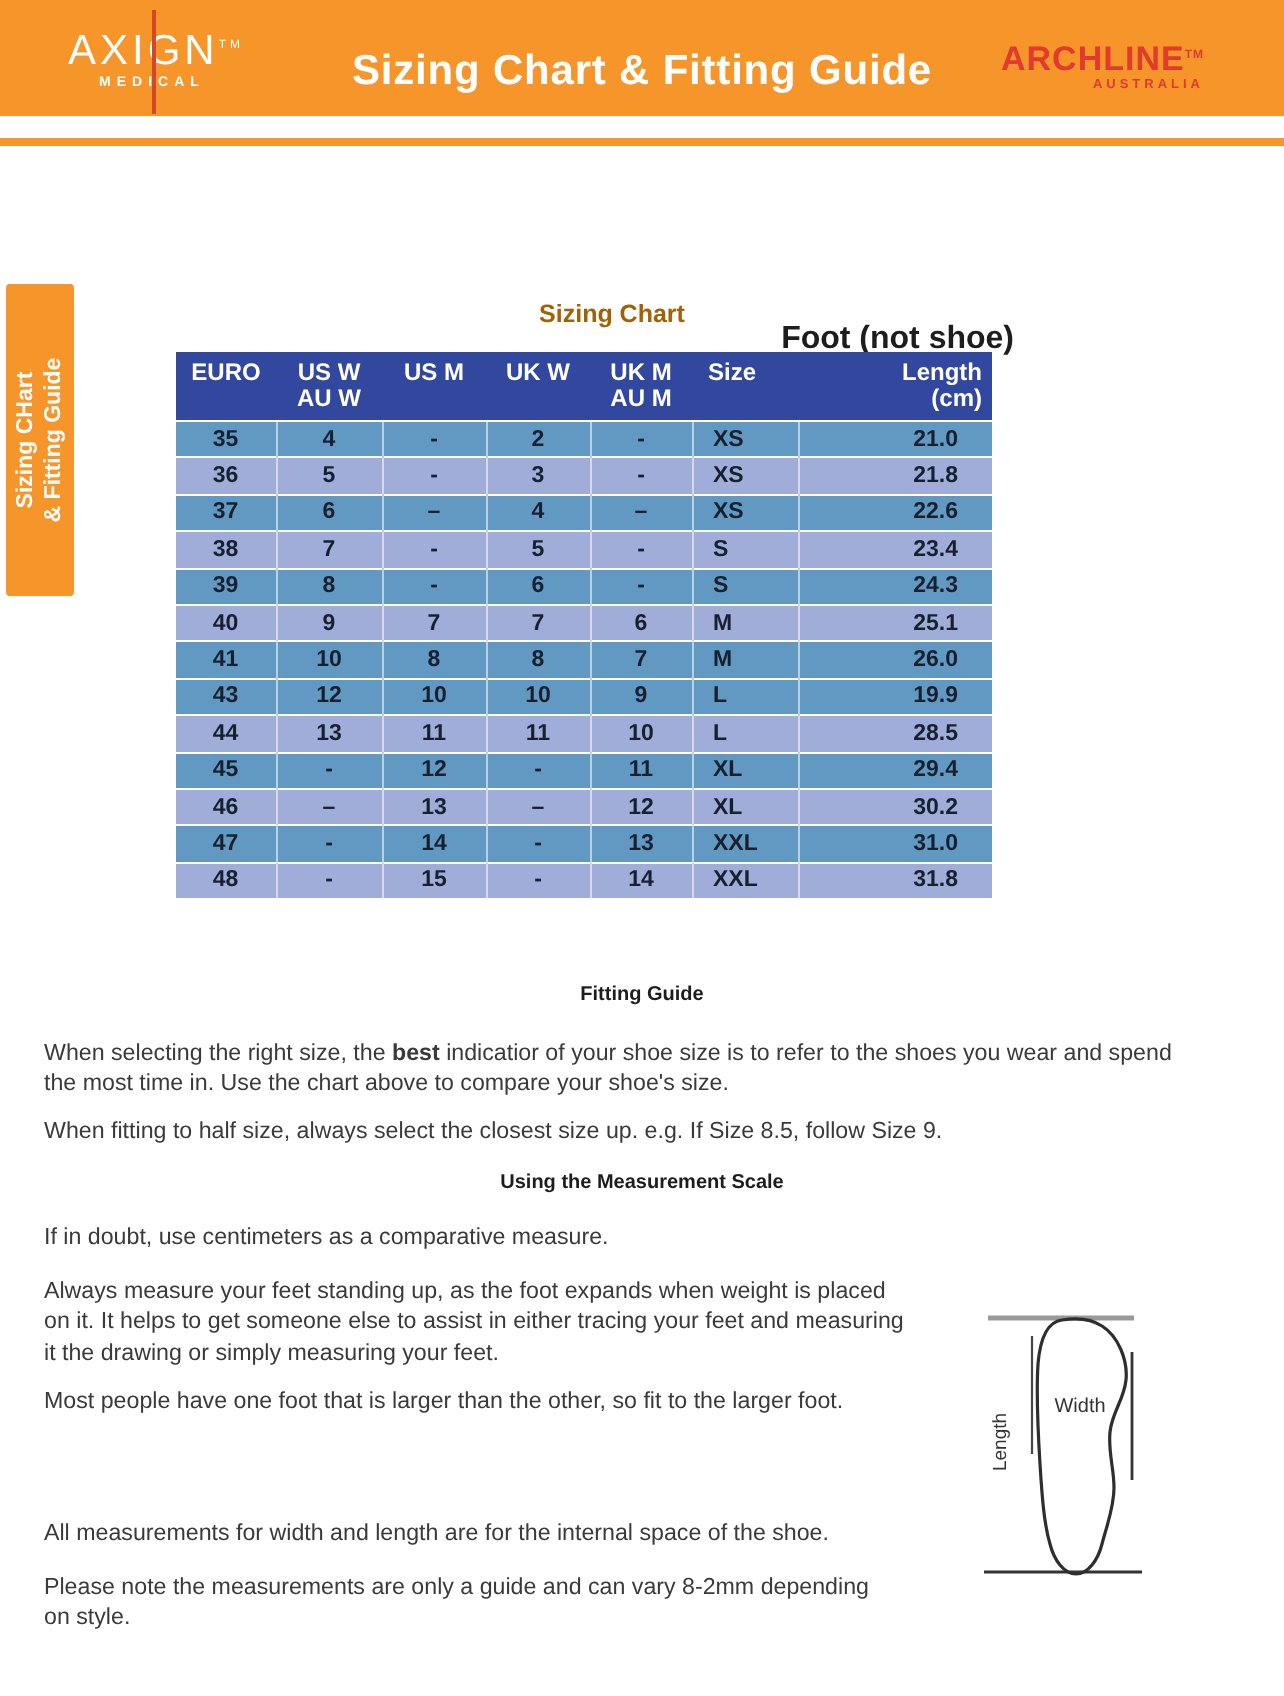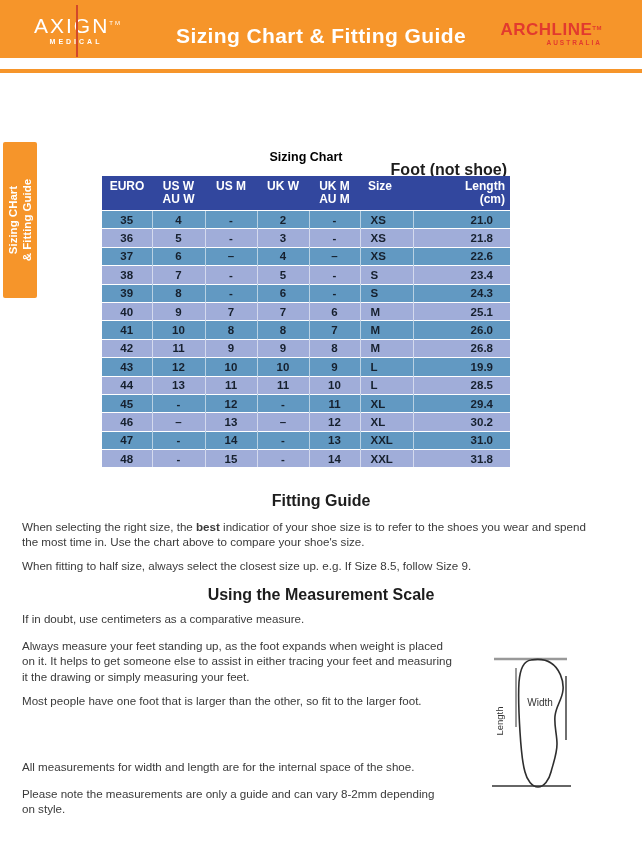--- a/index.html
+++ b/index.html
@@ -23,42 +23,42 @@
 
   
   .sidetab{position:absolute;left:3px;top:142px;width:34px;height:156px;background:#F6952A;border-radius:2px;}
   .sidetab-text{position:absolute;left:50%;top:50%;width:156px;
                 transform:translate(-50%,-50%) rotate(-90deg);
                 text-align:center;color:#fff;font-weight:bold;font-size:11.5px;line-height:14px;
                 white-space:pre-line;}
 
   
   .chart-title{position:absolute;left:102px;top:150px;width:408px;text-align:center;
-               font-weight:bold;font-size:12.5px;color:#000000;}
+               font-weight:bold;font-size:12.5px;color:#a16207;}
   .chart-note{position:absolute;left:102px;top:161px;width:405px;text-align:right;
               font-weight:bold;font-size:16px;color:#1d1d1d;}
-  table.sizes{position:absolute;left:102px;top:176px;width:408px;border-collapse:collapse;
+  table.sizes{position:absolute;left:88px;top:176px;width:408px;border-collapse:collapse;
               table-layout:fixed;}
   table.sizes th{background:#32479E;color:#fff;font-size:12px;font-weight:bold;
                  padding:4px 0 0 0;height:30px;vertical-align:top;text-align:center;border:none;}
   table.sizes th .h1,table.sizes th .h2{line-height:13px;}
   table.sizes th.c5{text-align:left;padding-left:8px;}
   table.sizes th.c6{text-align:right;padding-right:5px;}
   table.sizes td{height:17.4px;padding:0;font-size:11.5px;font-weight:bold;color:#16202E;
                  text-align:center;border-top:1px solid #ffffff;
                  border-left:1px solid rgba(255,255,255,.55);}
   table.sizes td:first-child{border-left:none;margin-top:28px;}
   table.sizes td.c5{text-align:left;padding-left:10px;}
   table.sizes td.c6{text-align:right;padding-right:17px;}
   tr.steel td{background:#6299C2;}
   tr.peri td{background:#A0ADD9;}
 
   
   .h-center{position:absolute;left:0;width:642px;text-align:center;font-weight:bold;
-            font-size:16px;color:#1d1d1d;}
+            font-size:10px;color:#1d1d1d;}
   .para{position:absolute;left:22px;width:600px;font-size:11.6px;line-height:15.4px;
         color:#3a3a3a;white-space:pre-line;}
 
   
   .footdiag{position:absolute;left:485px;top:648px;width:95px;height:150px;}
   .footdiag svg{display:block;}
 </style>
 </head>
 <body>
 
@@ -180,29 +180,20 @@
         </tr>
         <tr class="steel">
           <td class="c0">41</td>
           <td class="c1">10</td>
           <td class="c2">8</td>
           <td class="c3">8</td>
           <td class="c4">7</td>
           <td class="c5">M</td>
           <td class="c6">26.0</td>
         </tr>
-        <tr class="peri">
-          <td class="c0">42</td>
-          <td class="c1">11</td>
-          <td class="c2">9</td>
-          <td class="c3">9</td>
-          <td class="c4">8</td>
-          <td class="c5">M</td>
-          <td class="c6">26.8</td>
-        </tr>
         <tr class="steel">
           <td class="c0">43</td>
           <td class="c1">12</td>
           <td class="c2">10</td>
           <td class="c3">10</td>
           <td class="c4">9</td>
           <td class="c5">L</td>
           <td class="c6">19.9</td>
         </tr>
         <tr class="peri">

